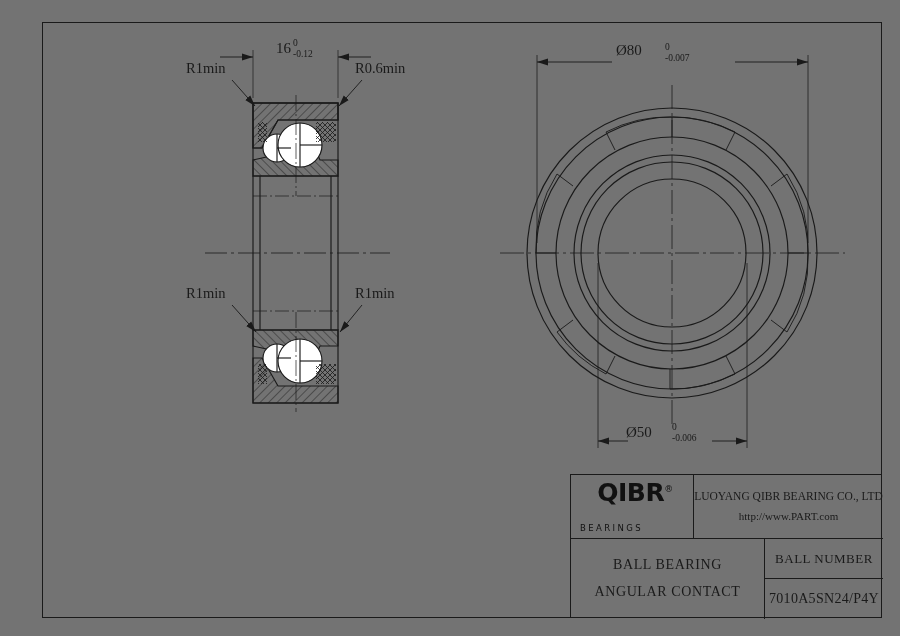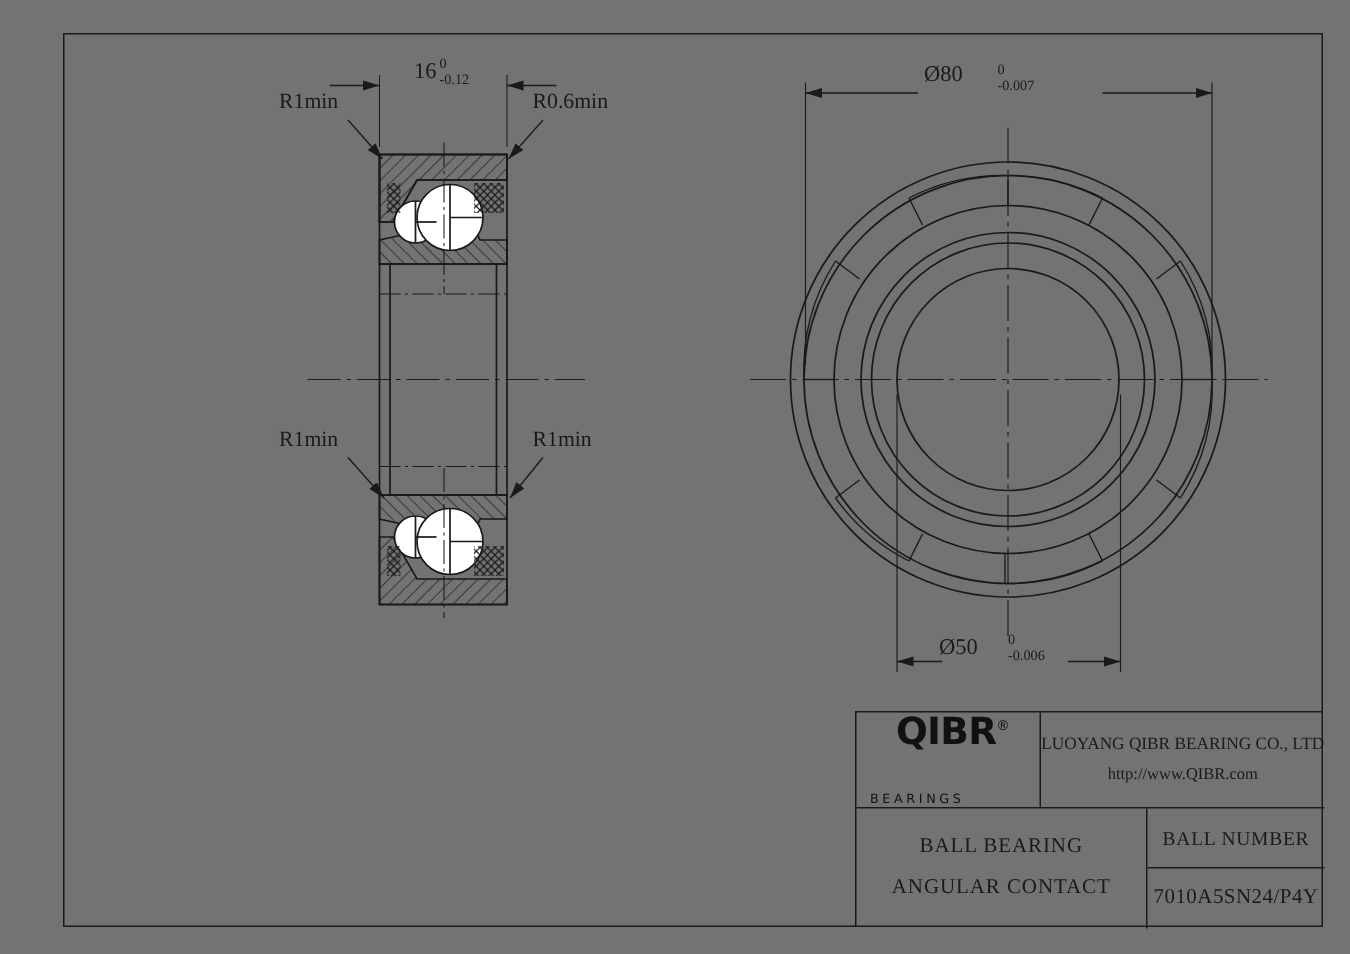--- a/index.html
+++ b/index.html
@@ -74,21 +74,21 @@
     border-bottom: 1.5px solid #1a1a1a;
     display: flex;
     align-items: center;
   }
   #logo-cell {
     width: 122px;
     height: 100%;
     box-sizing: border-box;
     display: flex;
     flex-direction: column;
-    justify-content: space-between;
+    justify-content: center;
     align-items: center;
     padding-left: 6px;
   }
   #logo-main {
     font-family: "DejaVu Sans", sans-serif;
     font-weight: bold;
     font-size: 25px;
     letter-spacing: -0.5px;
     color: #111;
     position: relative;
@@ -338,21 +338,21 @@
   <div class="label" style="left:355px; top:285px;">R1min</div>
 
   <div id="titleblock">
     <div id="tb-top">
       <div id="logo-cell">
         <div id="logo-main"><span>QIBR</span><span id="logo-reg">®</span></div>
         <div id="logo-sub">BEARINGS</div>
       </div>
       <div id="company-cell">
         <div>LUOYANG QIBR BEARING CO., LTD</div>
-        <div class="url">http://www.QIBR.com</div>
+        <div class="url">http://www.PART.com</div>
       </div>
     </div>
     <div id="tb-bottom">
       <div id="product-cell">
         <div>BALL BEARING</div>
         <div>ANGULAR CONTACT</div>
       </div>
       <div id="pn-cell">
         <div id="pn-label">BALL NUMBER</div>
         <div id="pn-value">7010A5SN24/P4Y</div>

